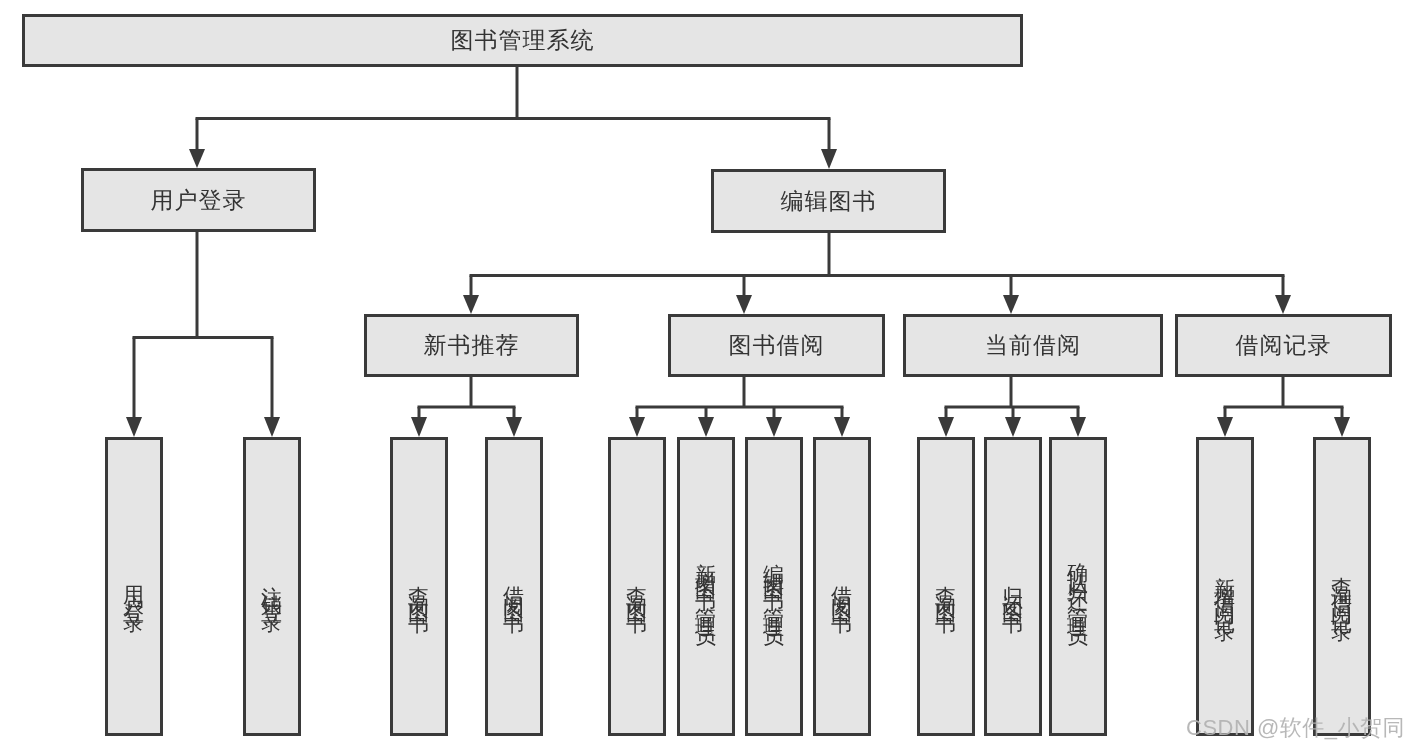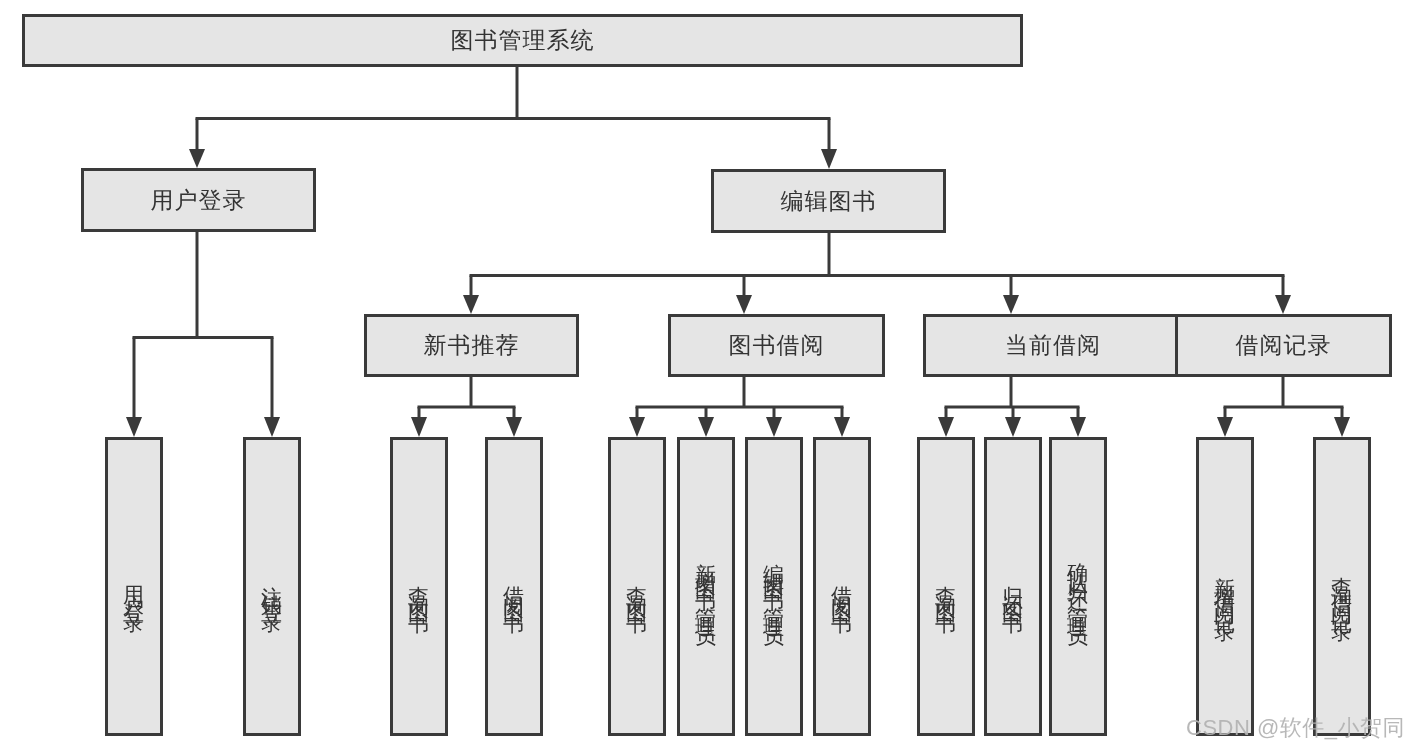--- a/index.html
+++ b/index.html
@@ -38,21 +38,21 @@
     letter-spacing: 9px;
     color: #333333;
   }
   
   .n-root  { left: 22px;  top: 14px;  width: 1001px; height: 53px; }
   .n-login { left: 81px;  top: 168px; width: 235px;  height: 64px; }
   .n-mgmt  { left: 711px; top: 169px; width: 235px;  height: 64px; }
   .n-l3 { top: 314px; height: 63px; }
   .n-newbook { left: 364px;  width: 215px; }
   .n-borrow  { left: 668px;  width: 217px; }
-  .n-current { left: 923px;  width: 260px; }
+  .n-current { left: 903px;  width: 260px; }
   .n-records { left: 1175px; width: 217px; }
   .lf-1  { left: 105px; }
   .lf-2  { left: 243px; }
   .lf-3  { left: 390px; }
   .lf-4  { left: 485px; }
   .lf-5  { left: 608px; }
   .lf-6  { left: 677px; }
   .lf-7  { left: 745px; }
   .lf-8  { left: 813px; }
   .lf-9  { left: 917px; }

